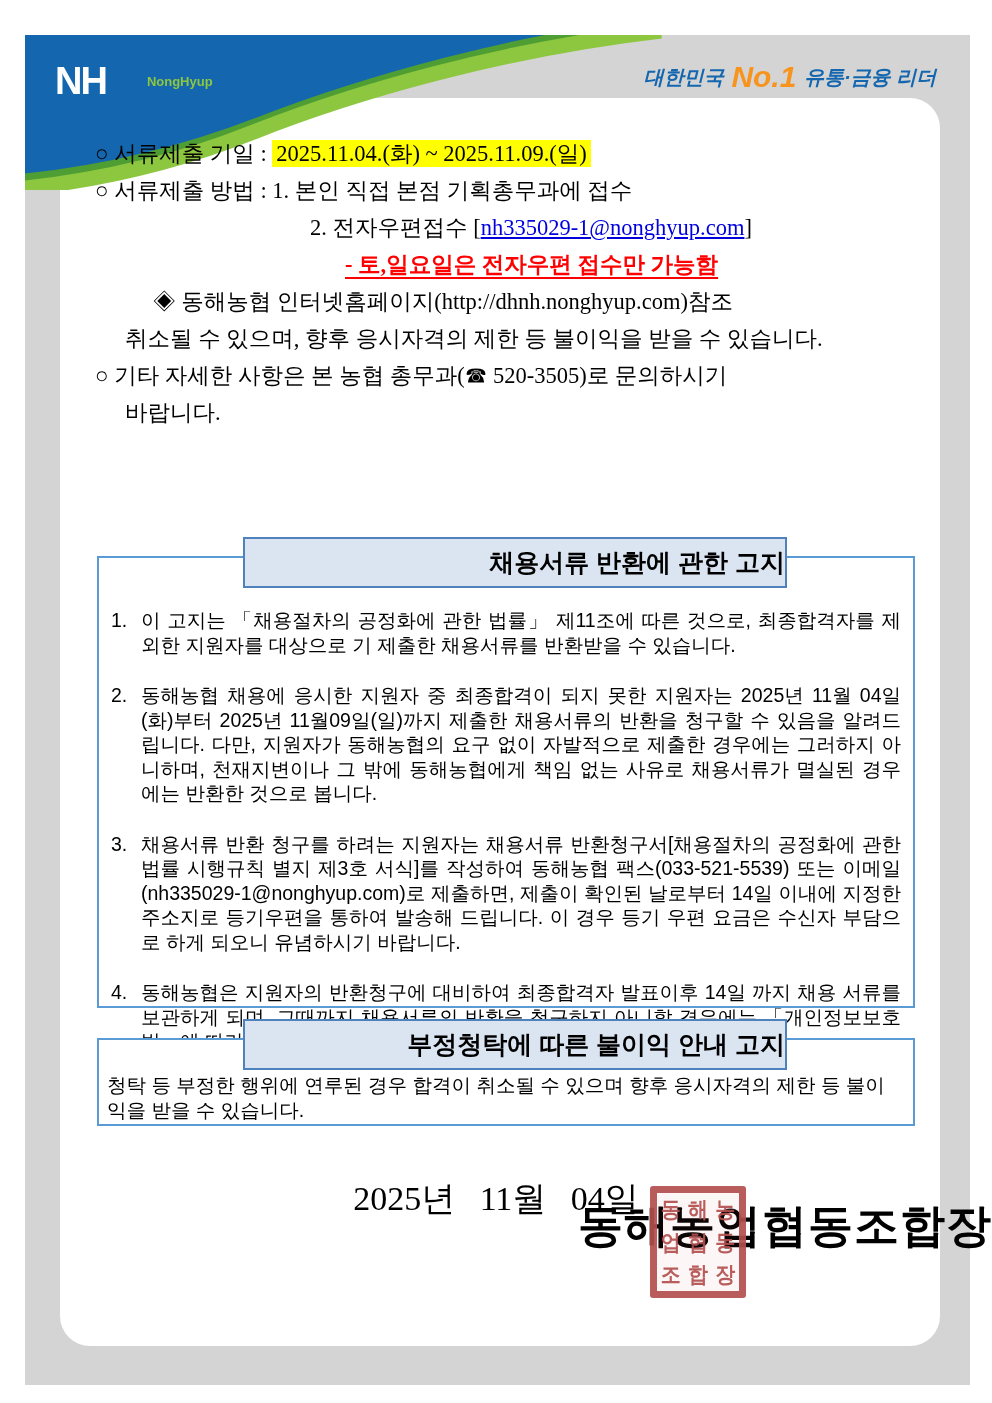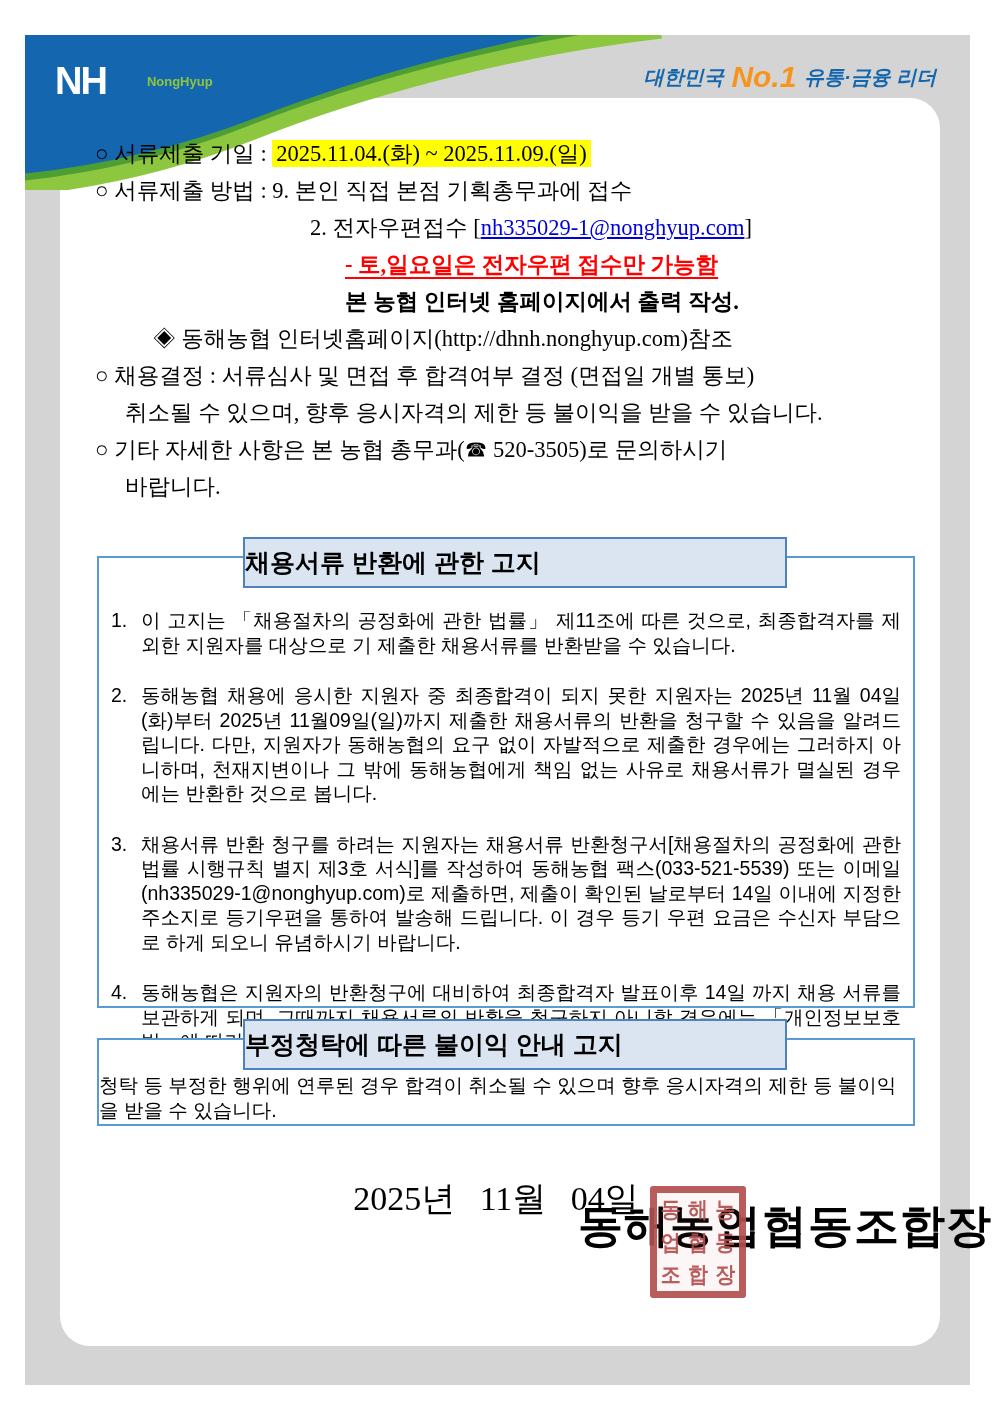--- a/index.html
+++ b/index.html
@@ -21,28 +21,28 @@
   .ind250{margin-left:250px;font-weight:bold;}
   .ind45{margin-left:58px;}
   .ind30{margin-left:30px;}
   .hl{background:#ffff00;padding:1px 4px;}
   .red-u{color:#ff0000;text-decoration:underline;text-underline-offset:5px;}
   .email{color:#0000dd;text-decoration:underline;cursor:pointer;font-family:Liberation Serif, serif;}
   .notice-box{position:absolute;left:97px;background:#ffffff;border:2px solid #5b9bd5;z-index:3;}
   .box1{top:556px;width:814px;height:448px;}
   .box2{top:1038px;width:814px;height:84px;}
   .box-title{position:absolute;left:243px;width:540px;background:#dbe5f1;border:2px solid #4f81bd;z-index:6;
-    text-align:left;font-family:"Liberation Sans",sans-serif;font-weight:bold;font-size:25px;line-height:47px;height:47px;}
+    text-align:right;font-family:"Liberation Sans",sans-serif;font-weight:bold;font-size:25px;line-height:47px;height:47px;}
   .title1{top:537px;}
   .title2{top:1019px;}
   .box1-content{padding:50px 12px 0 12px;}
   .bitem{display:flex;margin-bottom:26px;font-family:"Liberation Sans",sans-serif;font-size:19.5px;line-height:24.5px;text-align:justify;}
   .bno{width:30px;flex:none;}
   .btext{flex:1;}
-  .box2-body{padding:33px 10px 0 0;font-family:"Liberation Sans",sans-serif;font-size:19.5px;line-height:25px;}
+  .box2-body{padding:33px 10px 0 8px;font-family:"Liberation Sans",sans-serif;font-size:19.5px;line-height:25px;}
   .issue-date{position:absolute;left:0;top:1150px;width:992px;text-align:center;font-size:34px;word-spacing:16px;z-index:4;margin-top:26px;}
   .signature{position:absolute;left:0;top:1196px;width:992px;text-align:right;font-size:45px;font-weight:bold;letter-spacing:1px;z-index:4;}
   .seal{position:absolute;left:650px;top:1186px;width:82px;height:98px;border:7px solid #b4504f;border-radius:3px;
     background:rgba(190,90,90,0.06);display:grid;grid-template-columns:repeat(3,1fr);grid-template-rows:repeat(3,1fr);
     z-index:7;opacity:0.92;}
   .seal-char{display:flex;align-items:center;justify-content:center;color:#b4504f;font-weight:bold;font-size:20px;transform:scaleY(1.1);}
 </style>
 </head>
 <body>
 
@@ -58,26 +58,24 @@
 <div class="nh-logo"><span>NH</span><span class="nonghyup">NongHyup</span></div>
 
 <div class="tagline">
   <span>대한민국</span>
   <span class="no1">No.1</span>
   <span>유통·금융 리더</span>
 </div>
 
 <div class="content">
   <div class="line"><span>○ 서류제출 기일 : </span><span class="hl">2025.11.04.(화) ~ 2025.11.09.(일)</span></div>
-  <div class="line">○ 서류제출 방법 : 9. 본인 직접 본점 기획총무과에 접수</div>
+  <div class="line">○ 서류제출 방법 : 1. 본인 직접 본점 기획총무과에 접수</div>
   <div class="line ind215"><span>2. 전자우편접수 [</span><span class="email">nh335029-1@nonghyup.com</span><span>]</span></div>
   <div class="line ind250"><span class="red-u">- 토,일요일은 전자우편 접수만 가능함</span></div>
-  <div class="line ind250">본 농협 인터넷 홈페이지에서 출력 작성.</div>
   <div class="line ind45">◈ 동해농협 인터넷홈페이지(http://dhnh.nonghyup.com)참조</div>
-  <div class="line">○ 채용결정 : 서류심사 및 면접 후 합격여부 결정 (면접일 개별 통보)</div>
   <div class="line ind30">취소될 수 있으며, 향후 응시자격의 제한 등 불이익을 받을 수 있습니다.</div>
   <div class="line">○ 기타 자세한 사항은 본 농협 총무과(☎ 520-3505)로 문의하시기</div>
   <div class="line ind30">바랍니다.</div>
 </div>
 
 <div class="box-title title1">채용서류 반환에 관한 고지</div>
 <div class="notice-box box1">
   <div class="box1-content">
     <div class="bitem">
       <div class="bno">1.</div>

